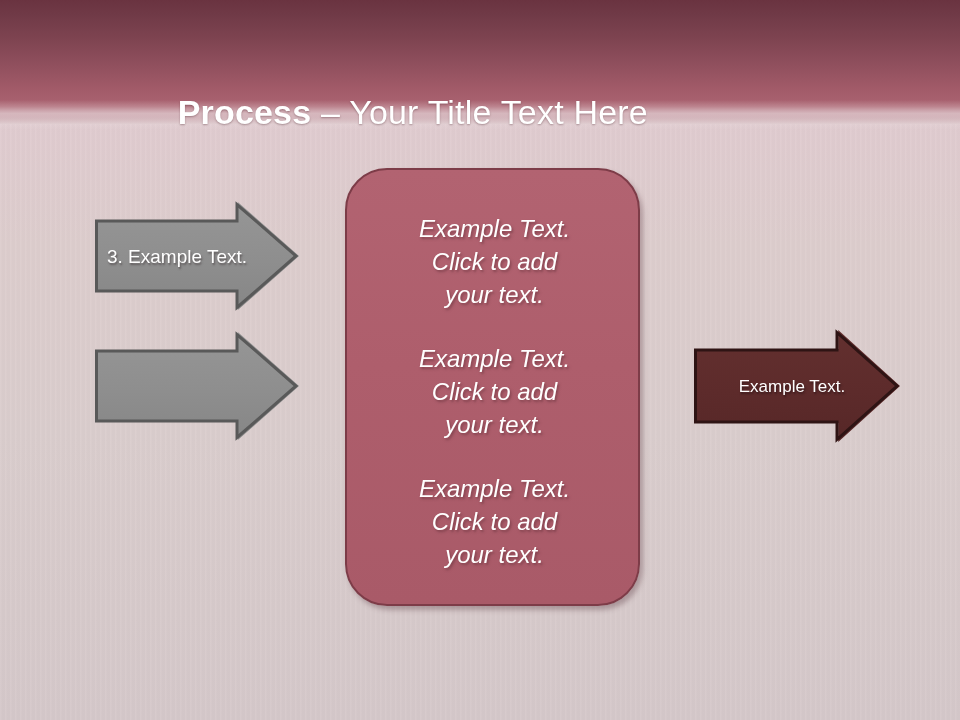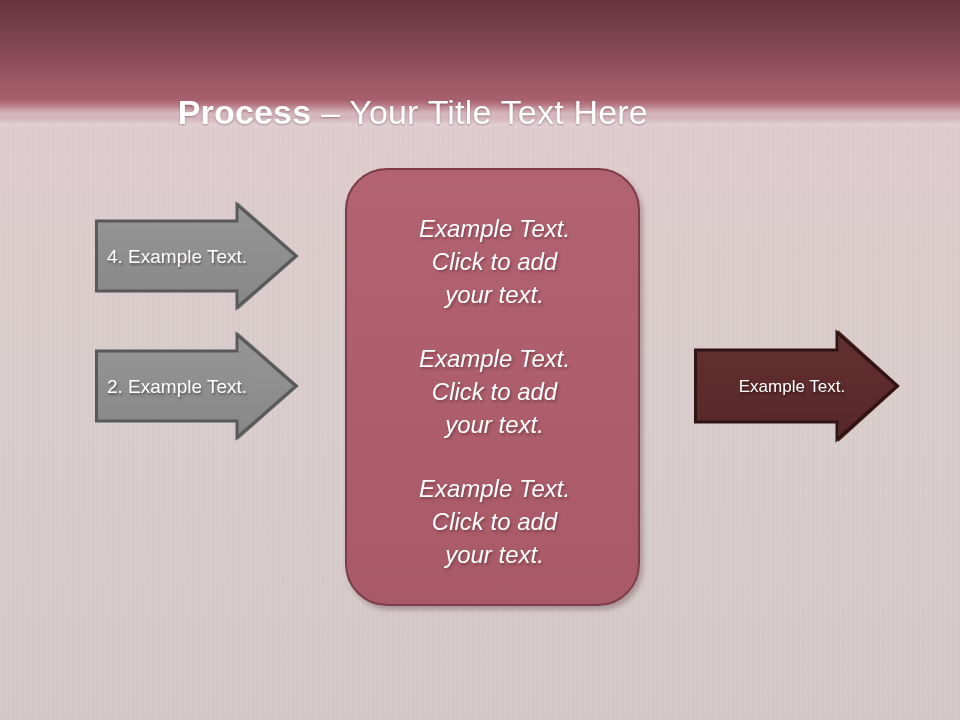--- a/index.html
+++ b/index.html
@@ -193,29 +193,28 @@
 
   <div id="slide-title">
     <span class="b">Process</span><span> – Your Title Text Here</span>
   </div>
 
   <div class="step-arrow" id="step-arrow-1">
     <div class="shape"></div>
     <svg viewBox="0 0 204 108">
       <polygon points="1.5,19 142,19 142,2.5 201,54 142,105.5 142,89 1.5,89" fill="none" stroke="#595959" stroke-width="3" stroke-linejoin="miter"></polygon>
     </svg>
-    <div class="label">4. Example Text.</div>
+    <div class="label">3. Example Text.</div>
   </div>
 
   <div class="step-arrow" id="step-arrow-2">
     <div class="shape"></div>
     <svg viewBox="0 0 204 108">
       <polygon points="1.5,19 142,19 142,2.5 201,54 142,105.5 142,89 1.5,89" fill="none" stroke="#595959" stroke-width="3" stroke-linejoin="miter"></polygon>
     </svg>
-    <div class="label">2. Example Text.</div>
   </div>
 
 
   <div id="center-panel">
     <div class="block" id="panel-block-1">Example Text.
 Click  to add
 your text.</div>
     <div class="block" id="panel-block-2">Example Text.
 Click  to add
 your text.</div>

